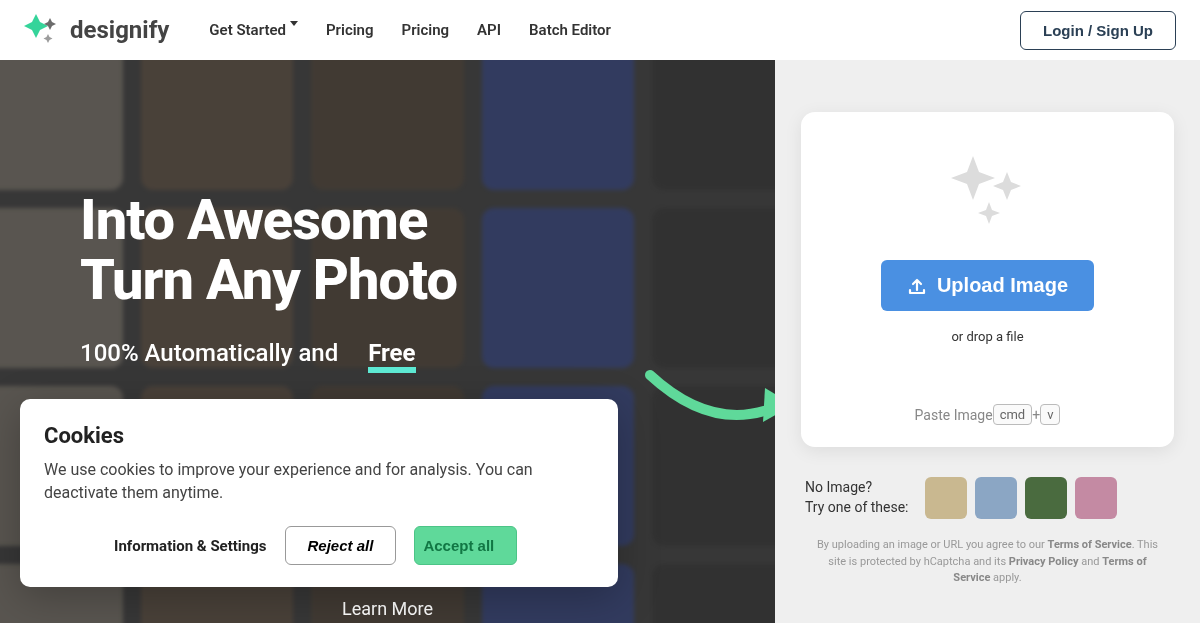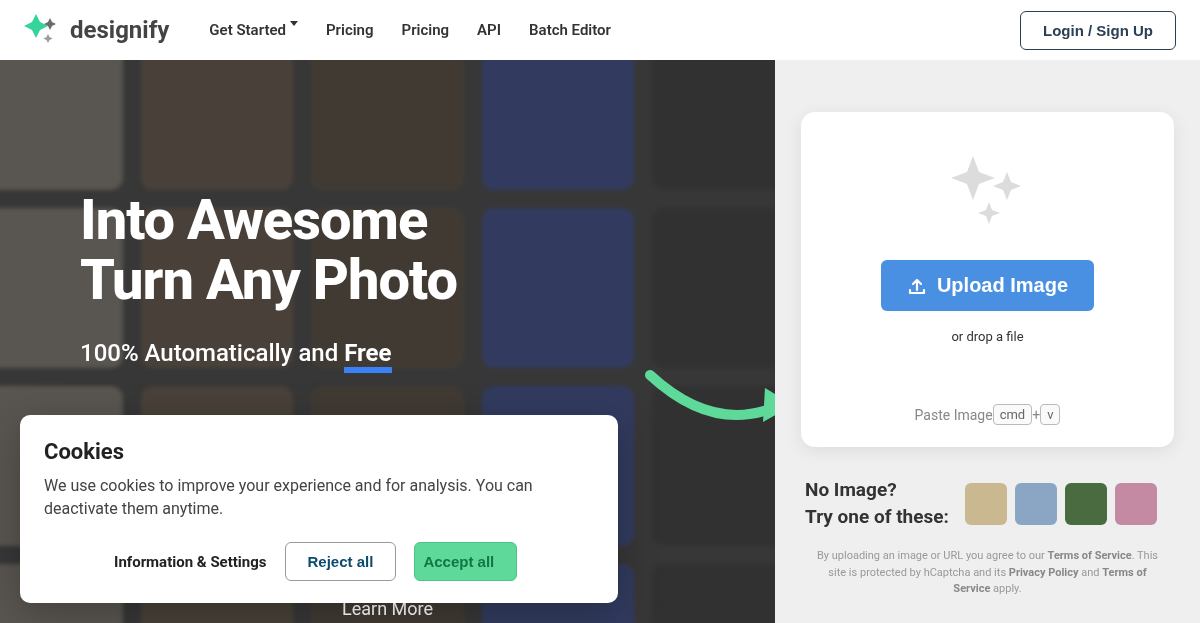--- a/index.html
+++ b/index.html
@@ -20,49 +20,49 @@
 .grid-tile { background: #888; border-radius: 12px; height: 160px; }
 .grid-tile:nth-child(5n+1) { background: #9b9388; }
 .grid-tile:nth-child(5n+2) { background: #7b6a5a; }
 .grid-tile:nth-child(5n+3) { background: #6a5c4e; }
 .grid-tile:nth-child(5n+4) { background: #4c5ea7; }
 .grid-tile:nth-child(5n+5) { background: #4a4a4a; }
 .overlay { position: absolute; inset: 0; background: rgba(0,0,0,0.35); }
 .hero-content { position: absolute; left: 80px; top: 130px; color: #fff; }
 .hero-title { font-size: 56px; font-weight: 800; line-height: 1.08; letter-spacing: -1px; }
 .hero-sub { margin-top: 28px; font-size: 24px; font-weight: 500; }
-.hero-free { position: relative; display: inline-block; font-weight: 700; border-bottom: 6px solid #3b82f6; }
+.hero-free { position: relative; display: inline-block; font-weight: 700; border-bottom: 6px solid #5eead4; margin-left: 24px; }
 .learn-more { position: absolute; left: 50%; bottom: -4px; transform: translateX(-50%); color: #fff; font-size: 18px; padding: 8px 18px; cursor: pointer; }
 .arrow { position: absolute; right: -30px; top: 300px; }
 
 .right { flex: 1; background: #efefef; display: flex; flex-direction: column; align-items: center; padding: 52px 26px 16px 26px; }
 .upload-card { background: #fff; border-radius: 14px; width: 100%; padding: 40px 20px 22px 20px; text-align: center; box-shadow: 0 4px 18px rgba(0,0,0,0.08); }
 .sparkles { color: #d8d8d8; margin-bottom: 24px; }
 .upload-btn { display: inline-flex; align-items: center; gap: 10px; background: #4a90e2; color: #fff; border: none; border-radius: 6px; padding: 14px 26px; font-size: 20px; font-weight: 700; cursor: pointer; }
 .drop-text { margin-top: 18px; font-size: 13px; color: #333; }
 .paste-row { margin-top: 60px; display: flex; align-items: center; justify-content: center; color: #888; font-size: 14px; }
 .key { border: 1px solid #bbb; border-radius: 4px; padding: 2px 6px; font-size: 13px; color: #666; background: #fafafa; }
 
 .samples { margin-top: 30px; display: flex; align-items: center; gap: 16px; width: 100%; padding: 0 4px; }
-.samples-text { font-size: 19px; font-weight: 700; color: #333; line-height: 1.4; }
+.samples-text { font-size: 14px; font-weight: 400; color: #333; line-height: 1.4; }
 .thumbs { display: flex; gap: 8px; }
 .thumb { width: 42px; height: 42px; border-radius: 6px; cursor: pointer; }
 .thumb:nth-child(1){background:#c9b890;} .thumb:nth-child(2){background:#8ba6c4;} .thumb:nth-child(3){background:#4a6b3f;} .thumb:nth-child(4){background:#c48aa3;}
 
 .legal { margin-top: 18px; text-align: center; font-size: 11px; color: #999; line-height: 1.5; padding: 0 8px; }
 .legal a { color: #888; font-weight: 700; text-decoration: none; }
 
 
-.cookie { position: absolute; left: 20px; bottom: 20px; width: 598px; background: #fff; border-radius: 10px; box-shadow: 0 10px 40px rgba(0,0,0,0.25); padding: 24px 24px 22px 24px; }
+.cookie { position: absolute; left: 20px; bottom: 36px; width: 598px; background: #fff; border-radius: 10px; box-shadow: 0 10px 40px rgba(0,0,0,0.25); padding: 24px 24px 22px 24px; }
 .cookie-title { font-size: 22px; font-weight: 700; color: #222; margin-bottom: 10px; }
 .cookie-text { font-size: 16px; color: #444; line-height: 1.45; margin-bottom: 22px; }
 .cookie-actions { display: flex; align-items: center; gap: 18px; padding-left: 70px; }
 .cookie-link { font-size: 15px; font-weight: 700; color: #222; cursor: pointer; }
 .cookie-btn { padding: 10px 22px; border-radius: 6px; font-size: 15px; font-weight: 700; cursor: pointer; }
-.reject { background: #fff; border: 1.5px solid #999; color: #0c4a6e; }
+.reject { background: #fff; border: 1.5px solid #999; color: #000000; font-style: italic; }
 .accept { background: #5fd99a; border: 1.5px solid #4cc487; color: #174; padding-left: 8px; }
 
 .caret { width: 0; height: 0; border-left: 4px solid transparent; border-right: 4px solid transparent; border-top: 5px solid #333; }
 </style>
 </head>
 <body>
 
 <div class="header">
   <div class="logo-wrap">
     <svg width="36" height="36" viewBox="0 0 36 36">

